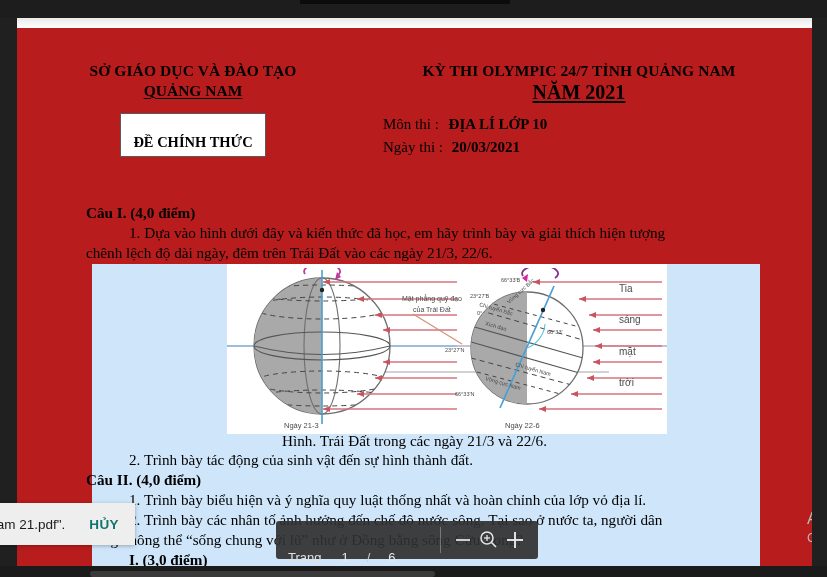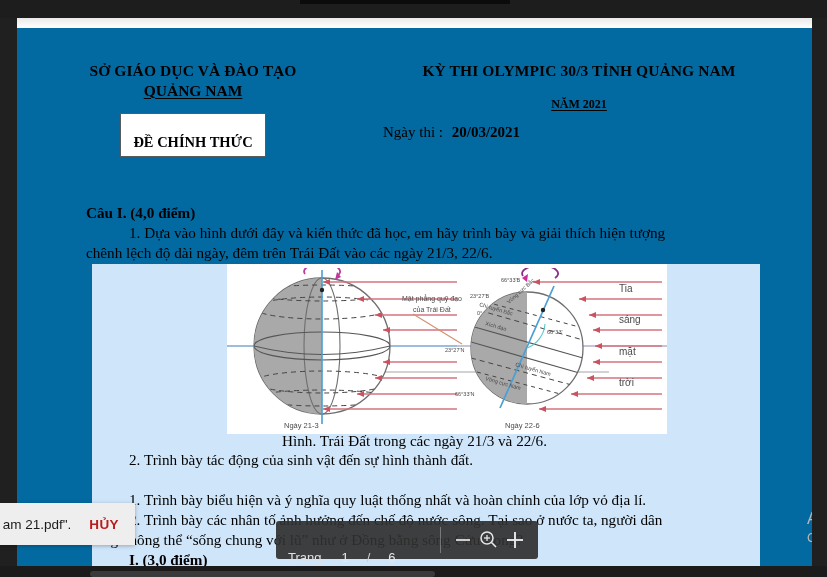--- a/index.html
+++ b/index.html
@@ -39,21 +39,21 @@
   }
   .right-gutter {
     position: absolute; right: 0; top: 18px; width: 15px; height: 548px;
     background: #202020;
   }
 
   
   .page {
     position: absolute; left: 17px; top: 18px;
     width: 795px; height: 548px;
-    background: #0369a1;
+    background: #b91c1c;
     overflow: hidden;
   }
   .page-topfade {
     position: absolute; left: 0; top: 0; width: 795px; height: 10px;
     background: linear-gradient(to bottom, #e9e9e9, #ffffff);
   }
 
   .doc {
     position: absolute; left: 0; top: 0; width: 795px; height: 548px;
     color: #000;
@@ -89,21 +89,21 @@
     border: 1.5px solid #5a5a5a;
     padding: 20px 12px 5px 12px;
     font-weight: bold; font-size: 14.5px;
     background: #fff;
   }
   .ky-thi {
     font-weight: bold; font-size: 15.5px; text-align: center;
     letter-spacing: .1px;
   }
   .nam {
-    font-weight: bold; font-size: 12px; text-align: center; margin-top: 17px;
+    font-weight: bold; font-size: 20px; text-align: center; margin-top: 1px;
   }
   .nam u { text-decoration: underline; text-underline-offset: 2px; }
   .meta {
     margin-top: 9px; font-size: 15px; line-height: 1.55;
     padding-left: 14px;
   }
   .meta .lbl { }
   .meta .val { font-weight: bold; }
   .meta .ital { font-style: italic; font-weight: normal; }
 
@@ -135,22 +135,22 @@
     width: 255px; height: 42px;
     background: #eeeeee;
     box-shadow: 0 1px 4px rgba(0,0,0,.28);
     display: flex; align-items: center; justify-content: flex-end;
     font-family: "Liberation Sans", sans-serif;
   }
   .snack-text {
     font-size: 13.5px; color: #1b1b1b; white-space: nowrap;
   }
   .snack-btn {
-    margin-left: 18px; margin-right: 16px;
-    color: #b91c1c; font-weight: bold; font-size: 13.5px;
+    margin-left: 24px; margin-right: 16px;
+    color: #0f766e; font-weight: bold; font-size: 13.5px;
     letter-spacing: .4px; cursor: pointer;
   }
 
   
   .toolbar {
     position: absolute; left: 276px; top: 521px;
     height: 38px; width: 262px;
     background: rgba(48,48,48,.92);
     border-radius: 3px;
     display: flex; align-items: center;
@@ -205,23 +205,27 @@
 
       <div style="position:absolute;left:210px;top:246px;width:440px;height:170px;background:#ffffff;"></div>
 
       <div class="hdr">
         <div class="hdr-left">
           <div class="so-line1">SỞ GIÁO DỤC VÀ ĐÀO TẠO</div>
           <div class="so-line2"><u>QUẢNG NAM</u></div>
           <div class="de-box">ĐỀ CHÍNH THỨC</div>
         </div>
         <div class="hdr-right">
-          <div class="ky-thi">KỲ THI OLYMPIC 30/3 TỈNH QUẢNG NAM</div>
+          <div class="ky-thi">KỲ THI OLYMPIC 24/7 TỈNH QUẢNG NAM</div>
           <div class="nam"><u>NĂM 2021</u></div>
           <div class="meta">
+            <div>
+              <span class="lbl">Môn thi  :</span>
+              <span class="val" style="margin-left:6px;">ĐỊA LÍ LỚP 10</span>
+            </div>
             <div>
               <span class="lbl">Ngày thi :</span>
               <span class="val" style="margin-left:5px;">20/03/2021</span>
             </div>
           </div>
         </div>
       </div>
 
       <div class="b bold" style="left:69px; top:185px;">Câu I. (4,0 điểm)</div>
       <div class="b" style="left:112px; top:205px;">1. Dựa vào hình dưới đây và kiến thức đã học, em hãy trình bày và giải thích hiện tượng</div>
@@ -342,20 +346,21 @@
           <text class="dt" x="252" y="38" font-size="5.5" transform="rotate(16 252 38)">Chí tuyến Bắc</text>
           <text class="dt" x="258" y="57" font-size="5.5" transform="rotate(16 258 57)">Xích đạo</text>
           <text class="dt" x="288" y="98" font-size="5.5" transform="rotate(16 288 98)">Chí tuyến Nam</text>
           <text class="dt" x="258" y="112" font-size="5.5" transform="rotate(16 258 112)">Vòng cực Nam</text>
         </svg>
       </div>
 
       <div class="figcap">Hình. Trái Đất trong các ngày 21/3 và 22/6.</div>
 
       <div class="b" style="left:112px; top:432px;">2. Trình bày tác động của sinh vật đến sự hình thành đất.</div>
+      <div class="b bold" style="left:69px; top:452px;">Câu II. (4,0 điểm)</div>
       <div class="b" style="left:112px; top:472px;">1. Trình bày biểu hiện và ý nghĩa quy luật thống nhất và hoàn chỉnh của lớp vỏ địa lí.</div>
       <div class="b" style="left:112px; top:492px;">2. Trình bày các nhân tố ảnh hưởng đến chế độ nước sông. Tại sao ở nước ta, người dân</div>
       <div class="b" style="left:69px; top:512px;">trung không thể “sống chung với lũ” như ở Đồng bằng sông Cửu Long?</div>
       <div class="b bold" style="left:112px; top:532px;">I. (3,0 điểm)</div>
 
     </div>
 
     <div class="watermark">
       <div class="wm1">Ac</div>
       <div class="wm2">Go</div>

